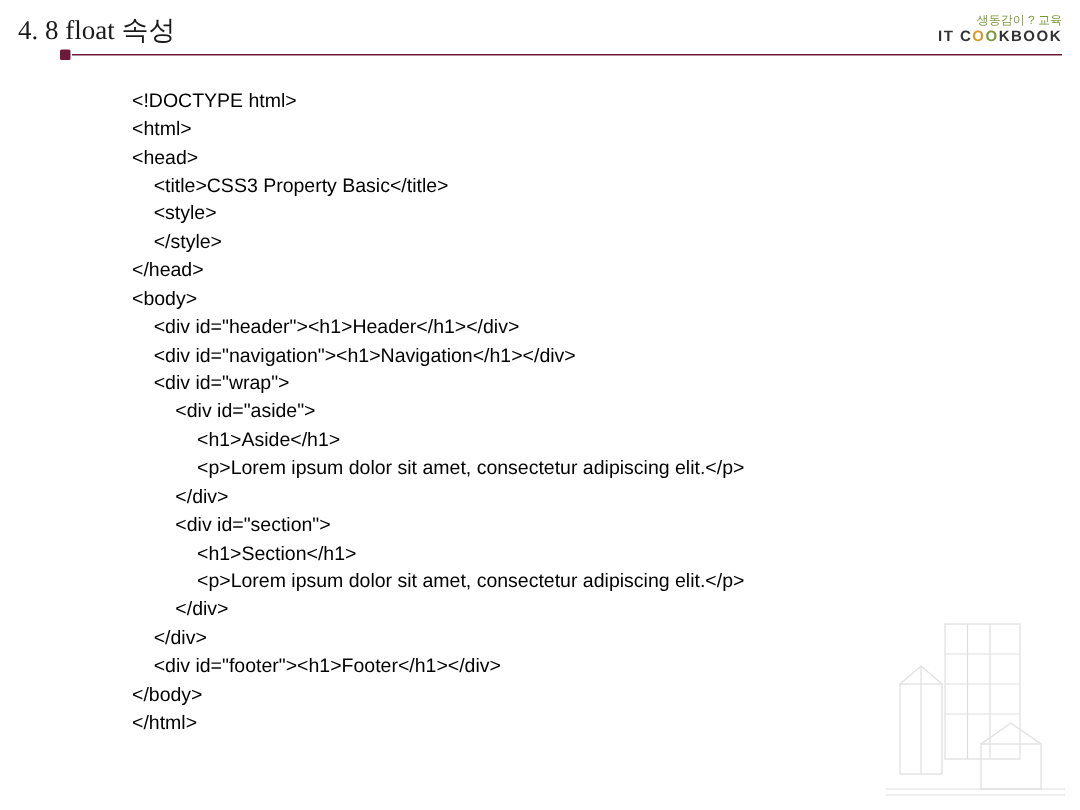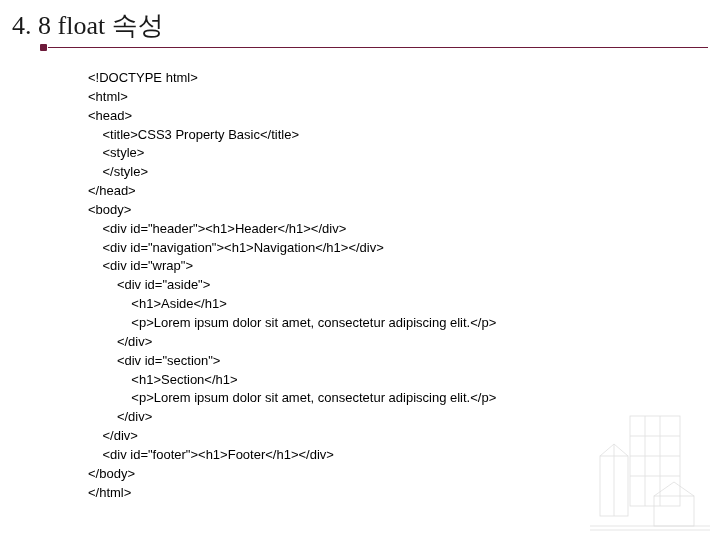--- a/index.html
+++ b/index.html
@@ -12,21 +12,21 @@
   overflow: hidden;
 }
 .title-row {
   display: flex;
   align-items: center;
   justify-content: space-between;
   padding: 8px 12px 2px 12px;
 }
 .title {
   font-family: Georgia, "Times New Roman", serif;
-  font-size: 26px;
+  font-size: 18px;
   color: #1a1a1a;
 }
 .logo-area {
   font-size: 10px;
   color: #555;
   text-align: right;
   line-height: 1.2;
 }
 .logo-top { color: #7a9a3a; font-size: 8px; }
 .logo-main { font-weight: bold; letter-spacing: 1px; color: #333; }
@@ -72,20 +72,26 @@
   opacity: 0.5;
   pointer-events: none;
 }
 .bg-illus svg { width: 100%; height: 100%; }
 </style>
 </head>
 <body>
 
 <div class="title-row">
   <div class="title">4. 8 float 속성</div>
+  <div class="logo-area">
+    <div class="logo-top">생동감이 ? 교육</div>
+    <div class="logo-main">
+      <span>IT C</span><span class="o1">O</span><span class="o2">O</span><span>KBOOK</span>
+    </div>
+  </div>
 </div>
 
 <div class="rule-wrap">
   <div class="rule-dot"></div>
   <div class="rule-line"></div>
 </div>
 
 <div class="code-block">&lt;!DOCTYPE html&gt;
 &lt;html&gt;
 &lt;head&gt;

